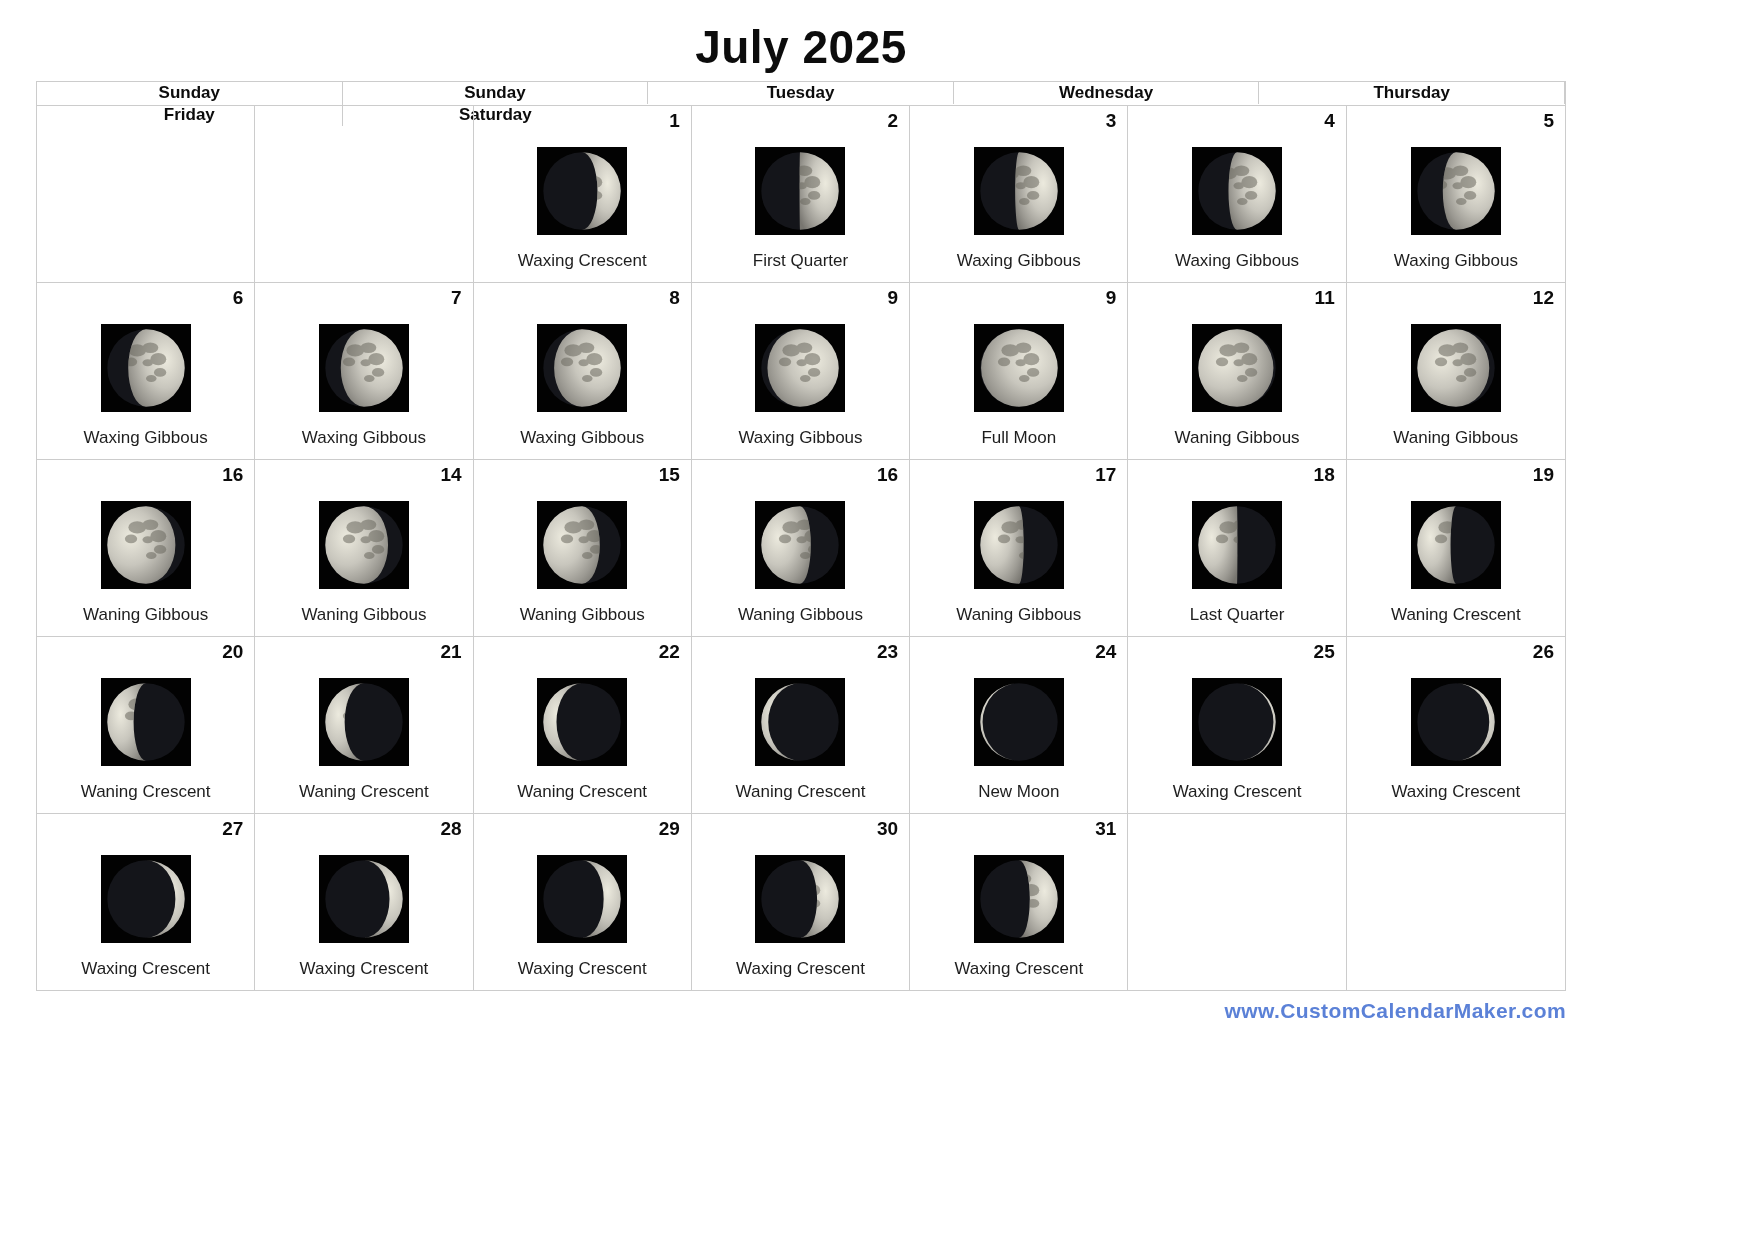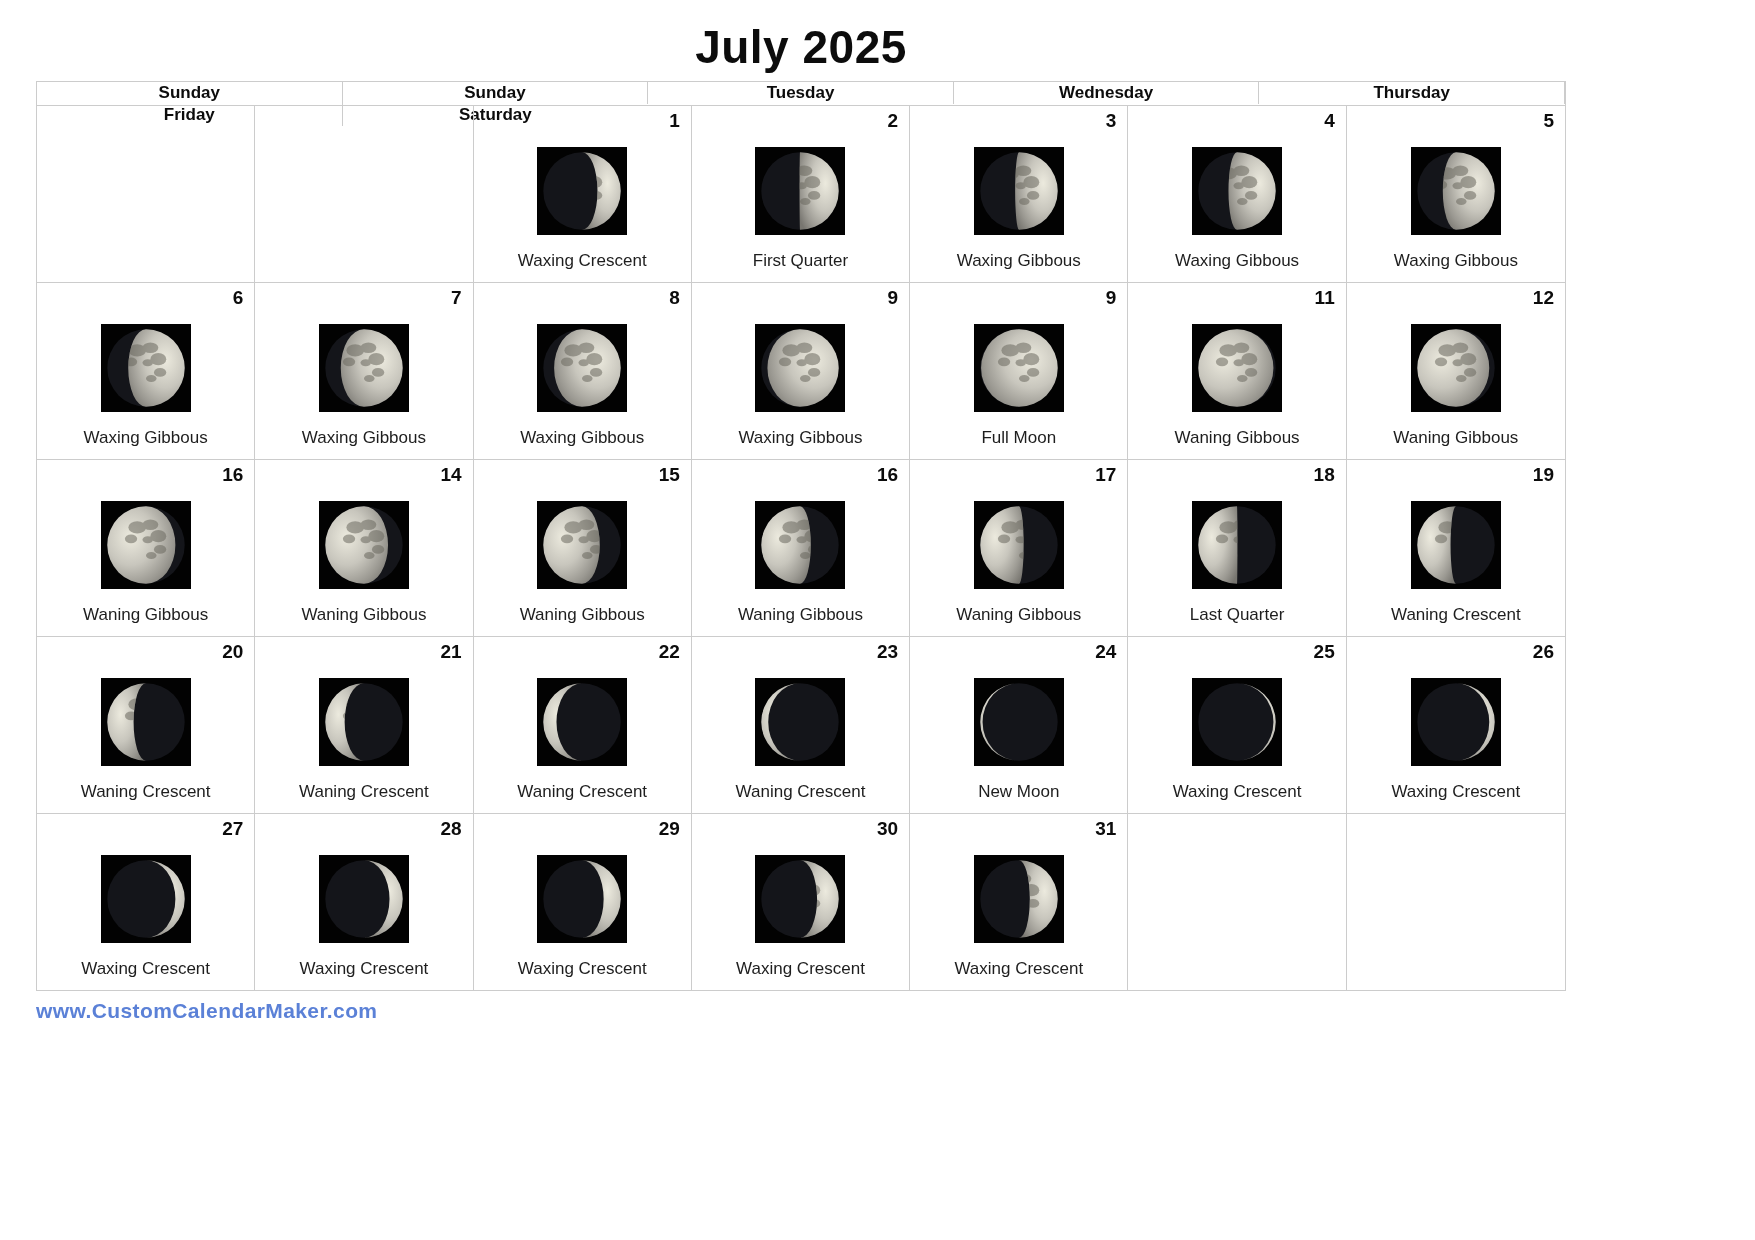--- a/index.html
+++ b/index.html
@@ -80,21 +80,21 @@
     margin-top:16px;
     text-align:center;
     font-size:17px;
     color:#1e1e1e;
   }
   .footer {
     position:absolute;
     top:999px;
     left:36px;
     width:1530px;
-    text-align:left;
+    text-align:right;
   }
   .footer-link {
     font-size:21px;
     font-weight:700;
     letter-spacing:0.4px;
     color:#5b81d7;
     text-decoration:none;
     cursor:pointer;
   }
 </style>

